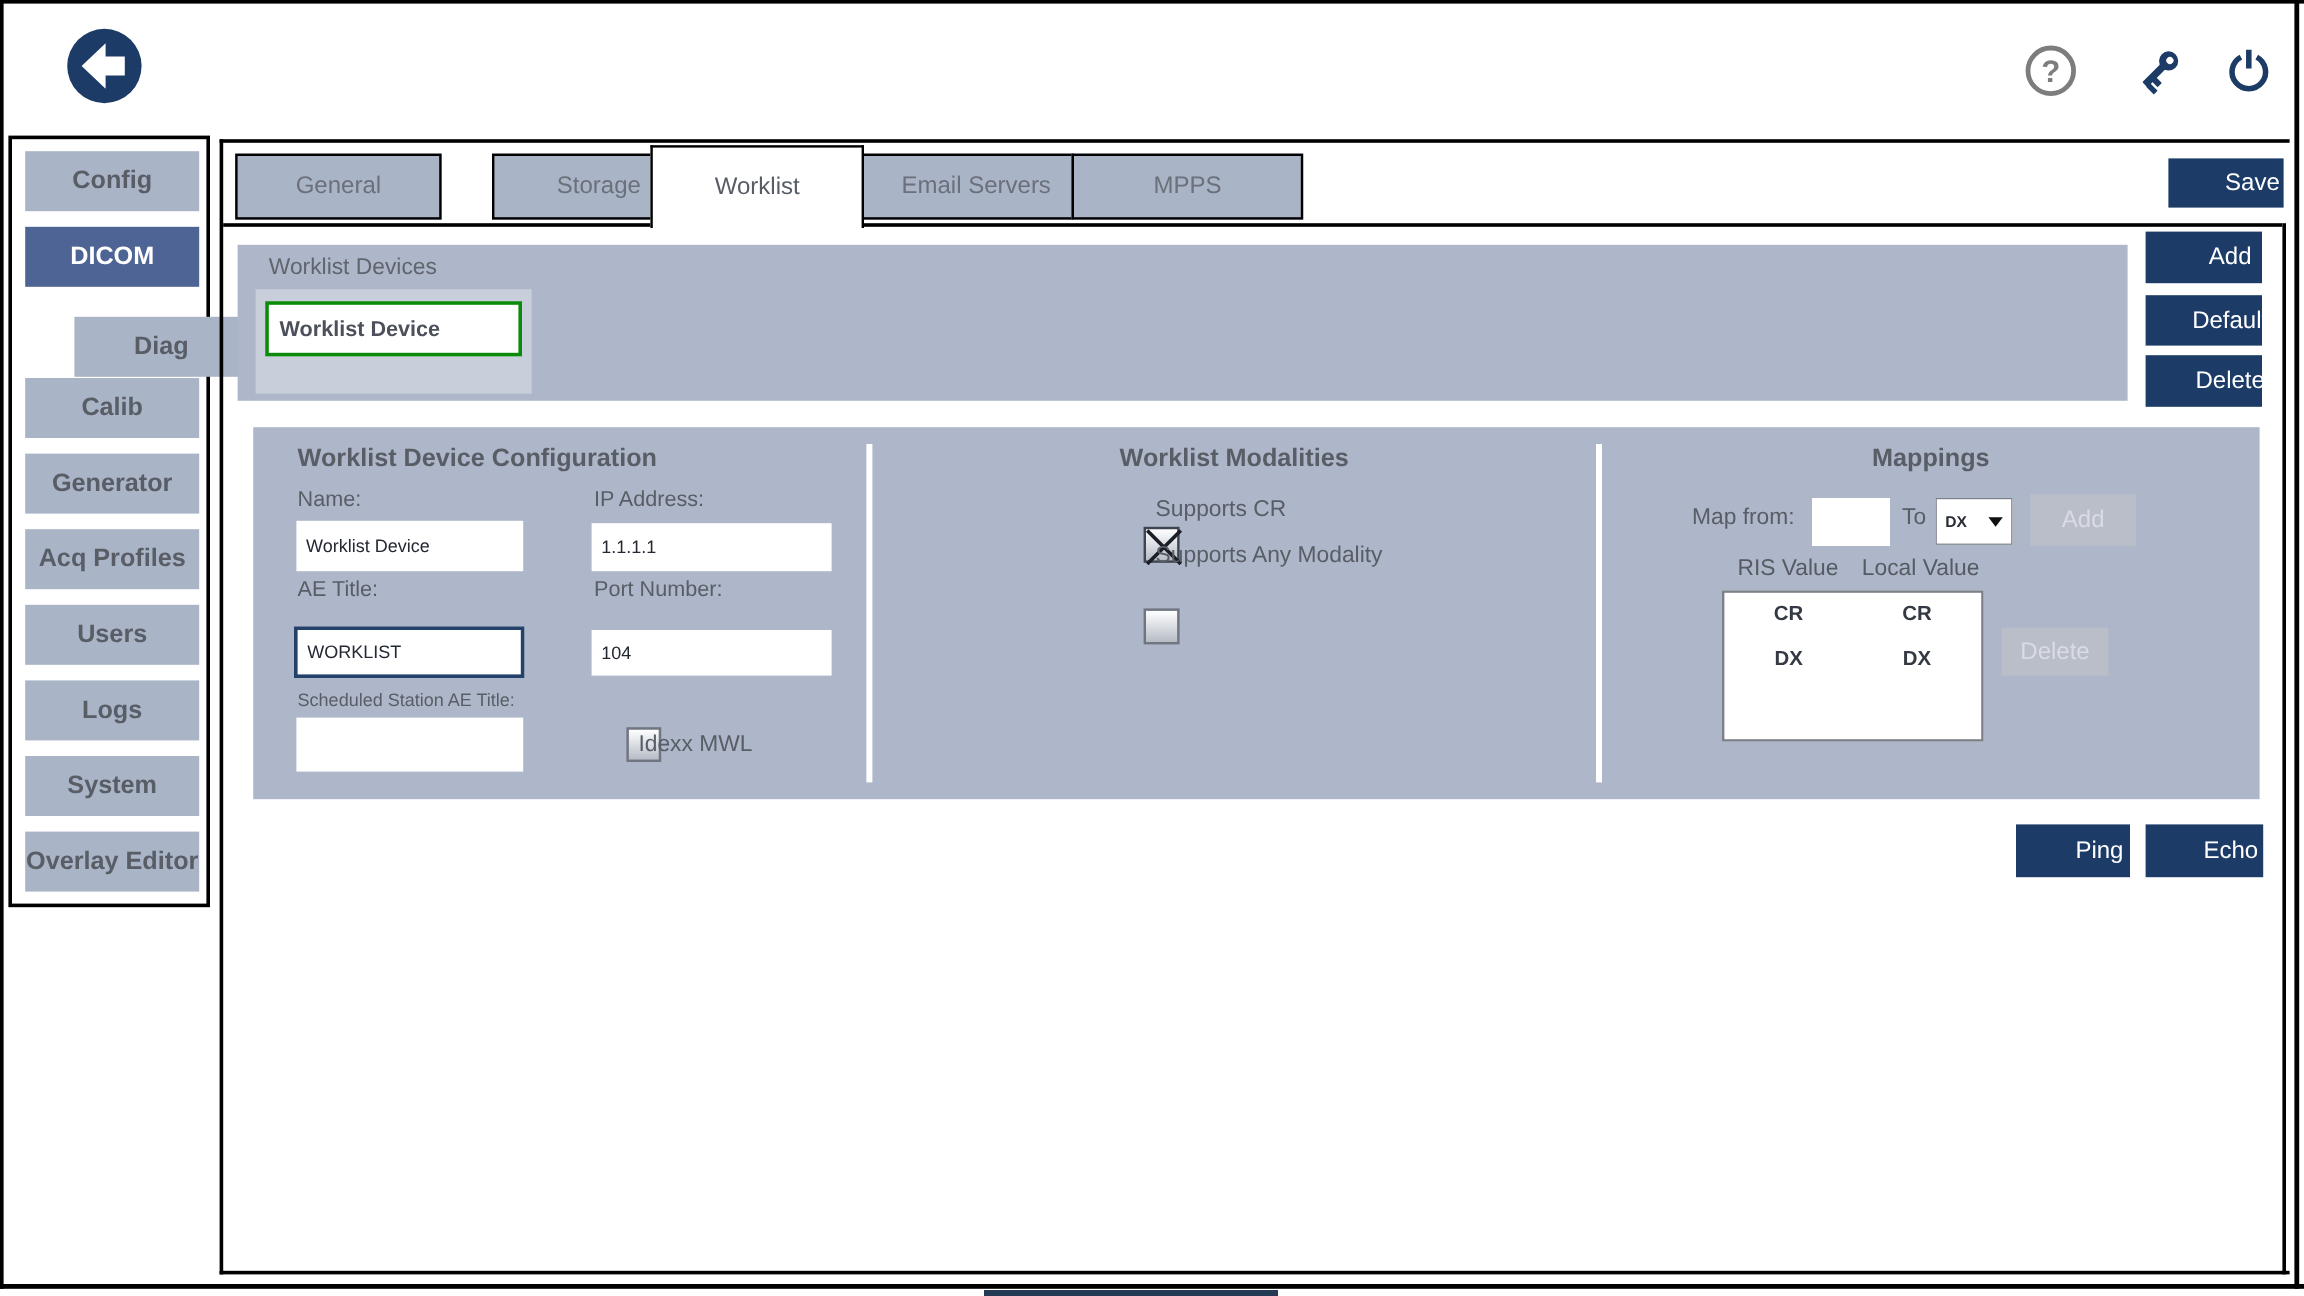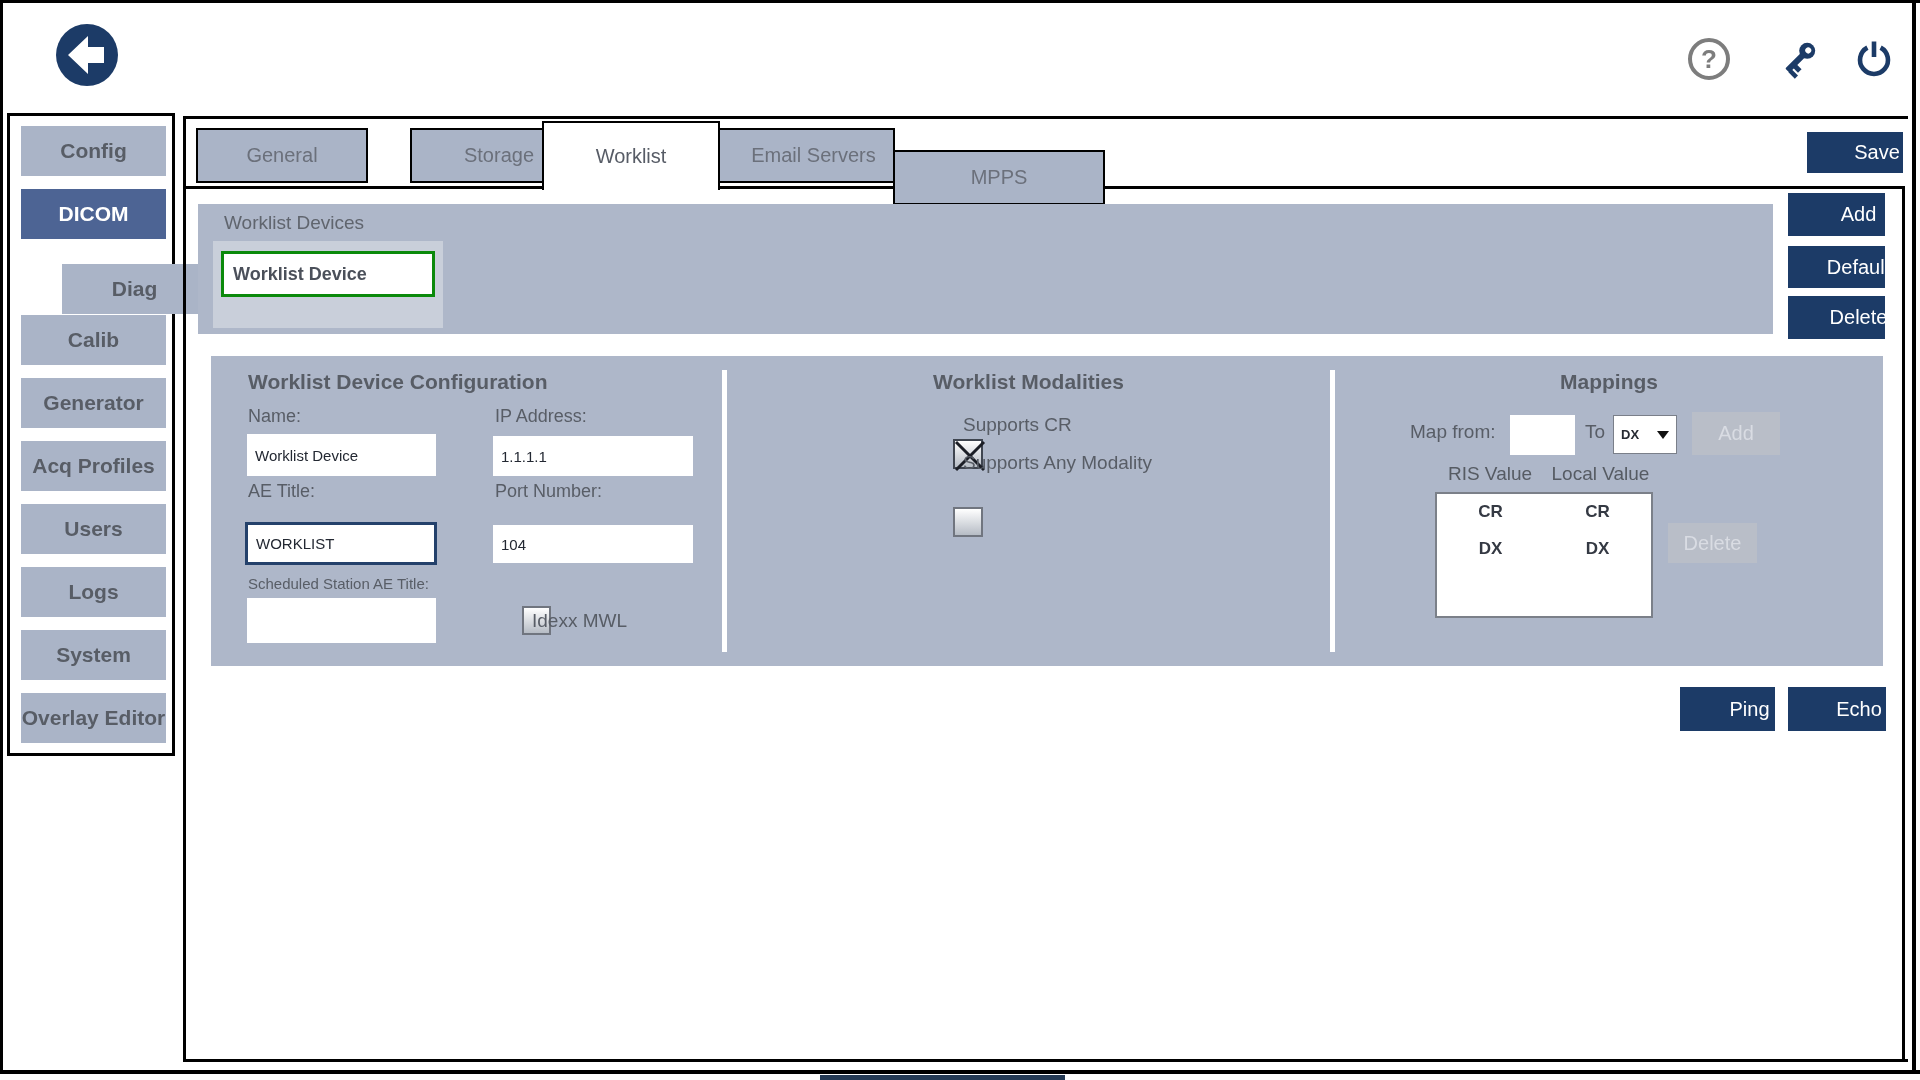--- a/index.html
+++ b/index.html
@@ -114,21 +114,21 @@
   </div>
 <div class="abs tab" style="left:366px;width:178px;margin-left:44px;">
     <span>Storage</span>
   </div>
 <div class="abs tab active" style="left:542px;width:178px;">
     <span>Worklist</span>
   </div>
 <div class="abs tab" style="left:718px;width:177px;padding-left:14px;">
     <span>Email Servers</span>
   </div>
-<div class="abs tab" style="left:893px;width:212px;margin-top:22px;">
+<div class="abs tab" style="left:893px;width:193px;">
     <span>MPPS</span>
   </div>
 
 <button class="abs navy-btn" style="left:1807px;top:132px;width:96px;height:41px;border:none;font-family:inherit;">Save</button>
 
 <div class="abs panel" style="left:198px;top:204px;width:1575px;height:130px;">
   <div class="abs" style="left:26px;top:8px;font-size:19px;color:#60656e;">Worklist Devices</div>
   <div class="abs" style="left:15px;top:37px;width:230px;height:87px;background:#c9cfda;"></div>
   <div class="abs" style="left:23px;top:47px;width:214px;height:46px;background:#fff;border:3px solid var(--green);display:flex;align-items:center;padding-left:9px;cursor:pointer;">
     <span style="font-size:18px;font-weight:bold;color:#4b505a;">Worklist Device</span>

